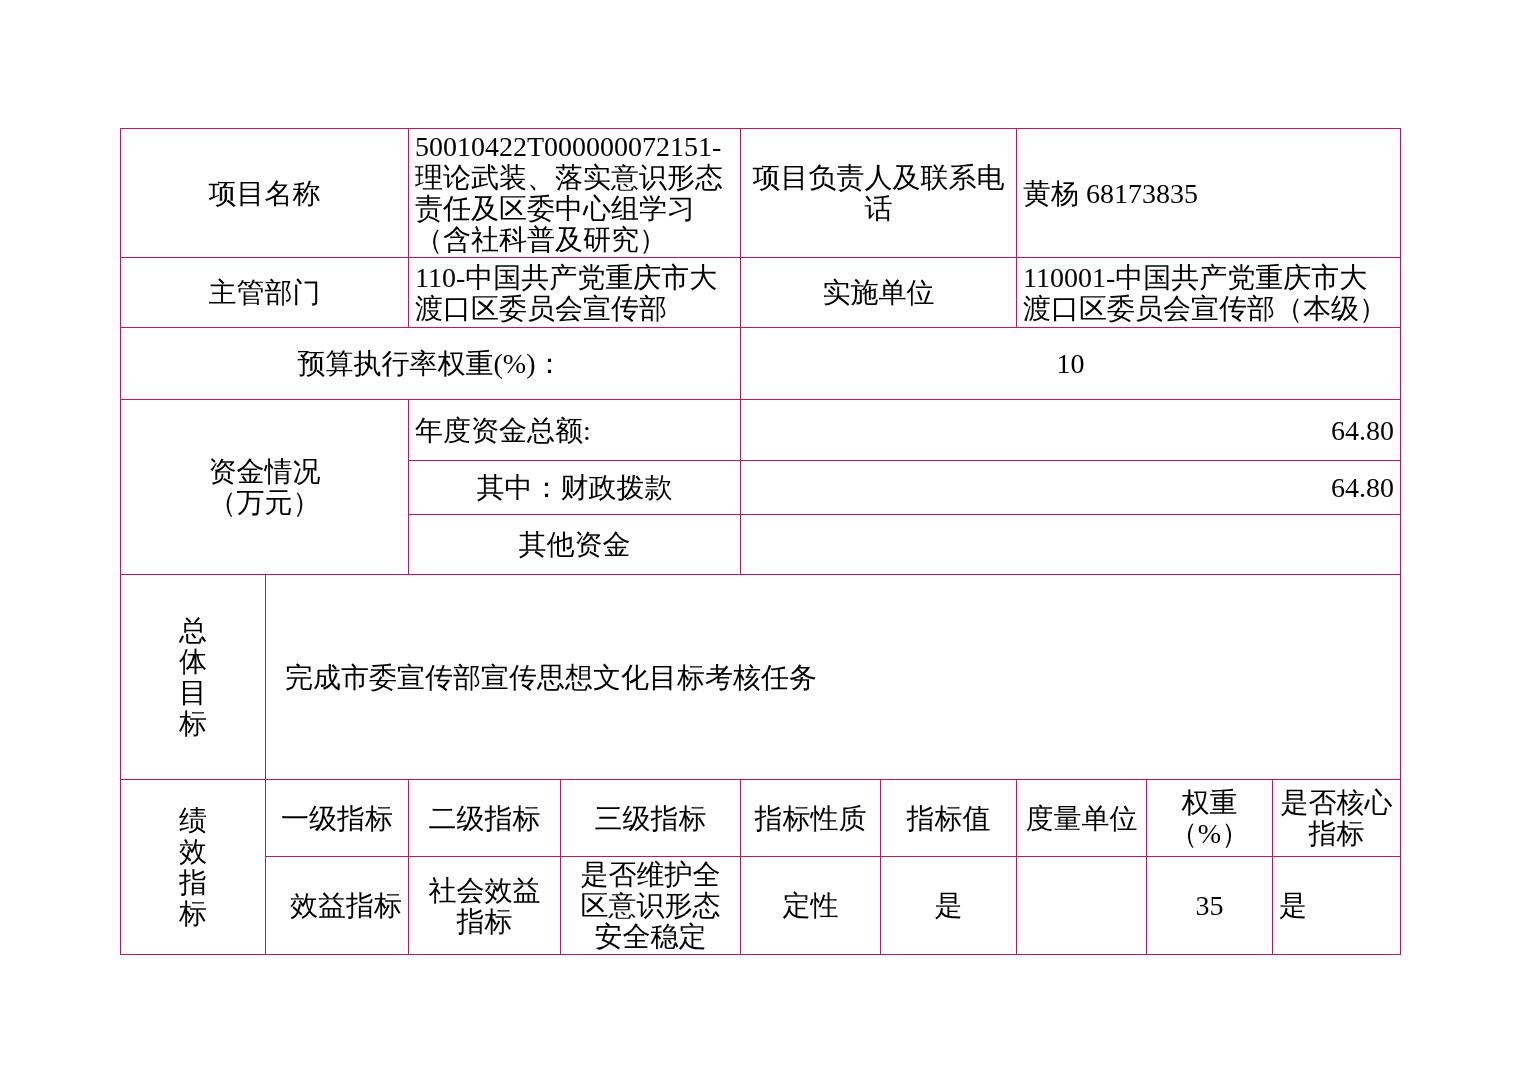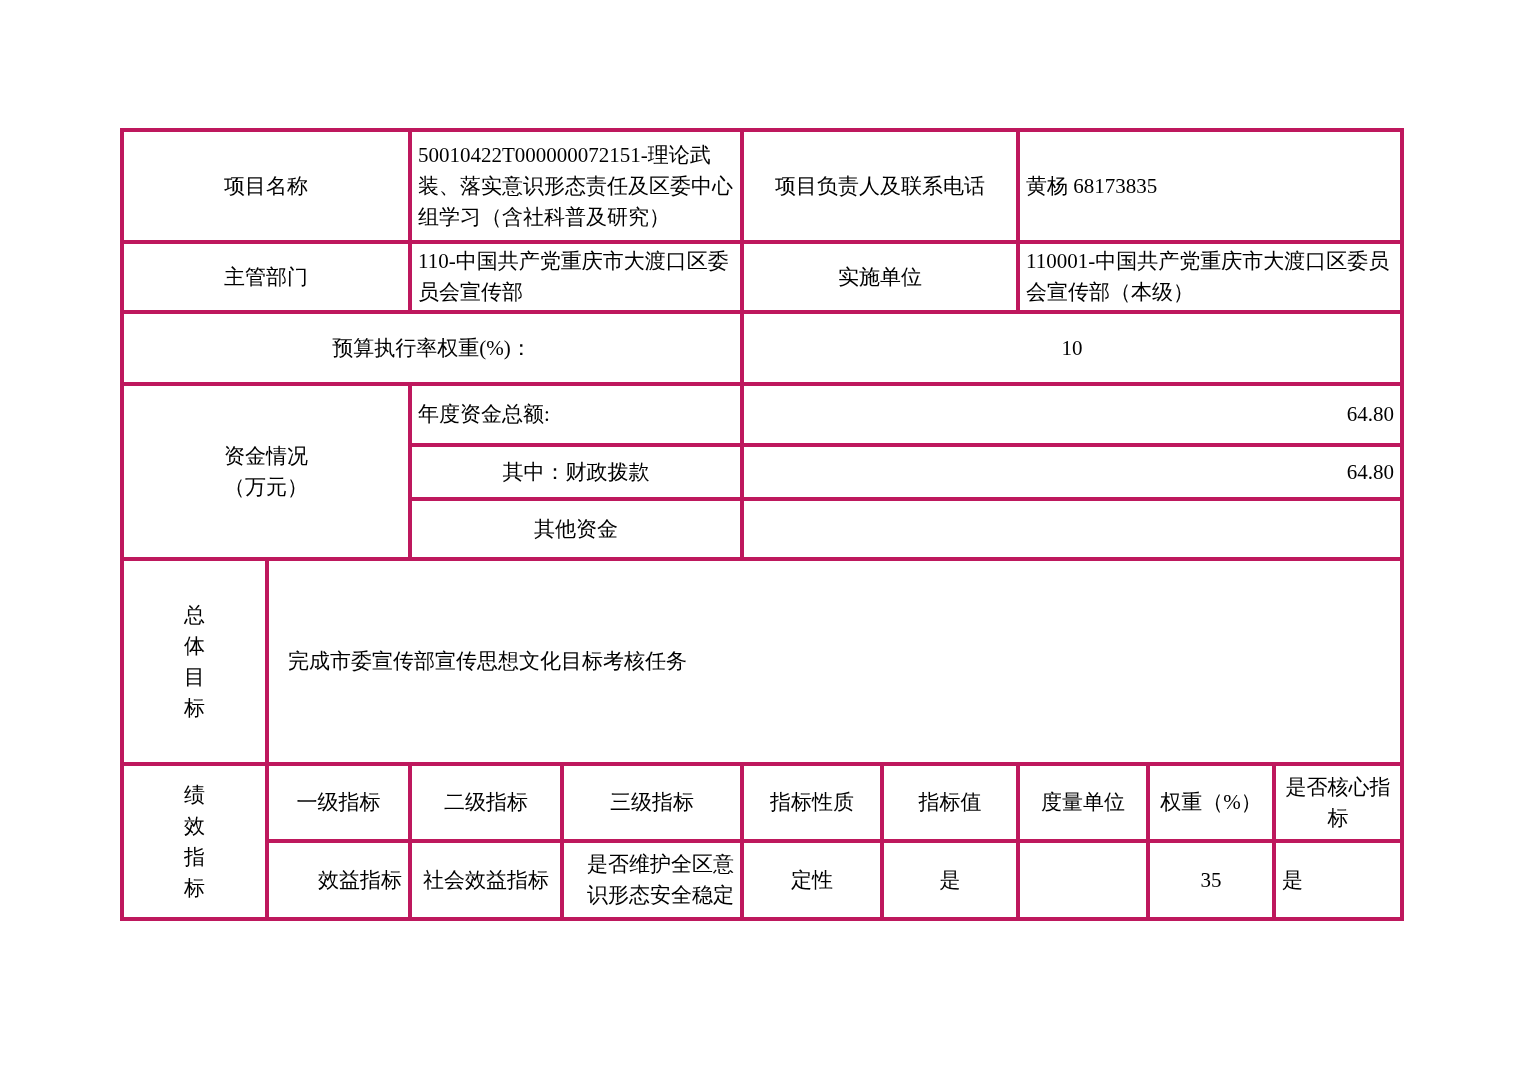--- a/index.html
+++ b/index.html
@@ -20,34 +20,34 @@
   }
   table.doc {
     position: absolute;
     left: 120px;
     top: 128px;
     width: 1280px;
     border-collapse: collapse;
     table-layout: fixed;
   }
   table.doc td {
-    border: 4px solid #be185d;
-    font-size: 21px;
+    border: 1px solid #be185d;
+    font-size: 28px;
     line-height: 31px;
     vertical-align: middle;
     padding: 2px 6px;
     overflow: hidden;
     word-break: break-all;
   }
   td.c { text-align: center; padding-left: 2px; padding-right: 2px; }
   td.l { text-align: left;  padding-left: 10px; padding-right: 8px; }
   td.r { text-align: right; padding-right: 10px; }
   td.v { white-space: pre-line; text-align: center; line-height: 32px; }
   td.l-ind   { text-align: right; padding-left: 12px; }
-  td.l-tight { text-align: right; padding-left: 9px; padding-right: 1px; font-family: Liberation Serif, serif; }
+  td.l-tight { text-align: center; padding-left: 9px; padding-right: 1px; font-family: Liberation Serif, serif; }
   td.l-yes   { text-align: left; padding-left: 18px; }
 </style>
 </head>
 <body>
 
 <div class="page">
   <table class="doc">
     <colgroup>
       <col style="width:145px">
         <col style="width:143px">

